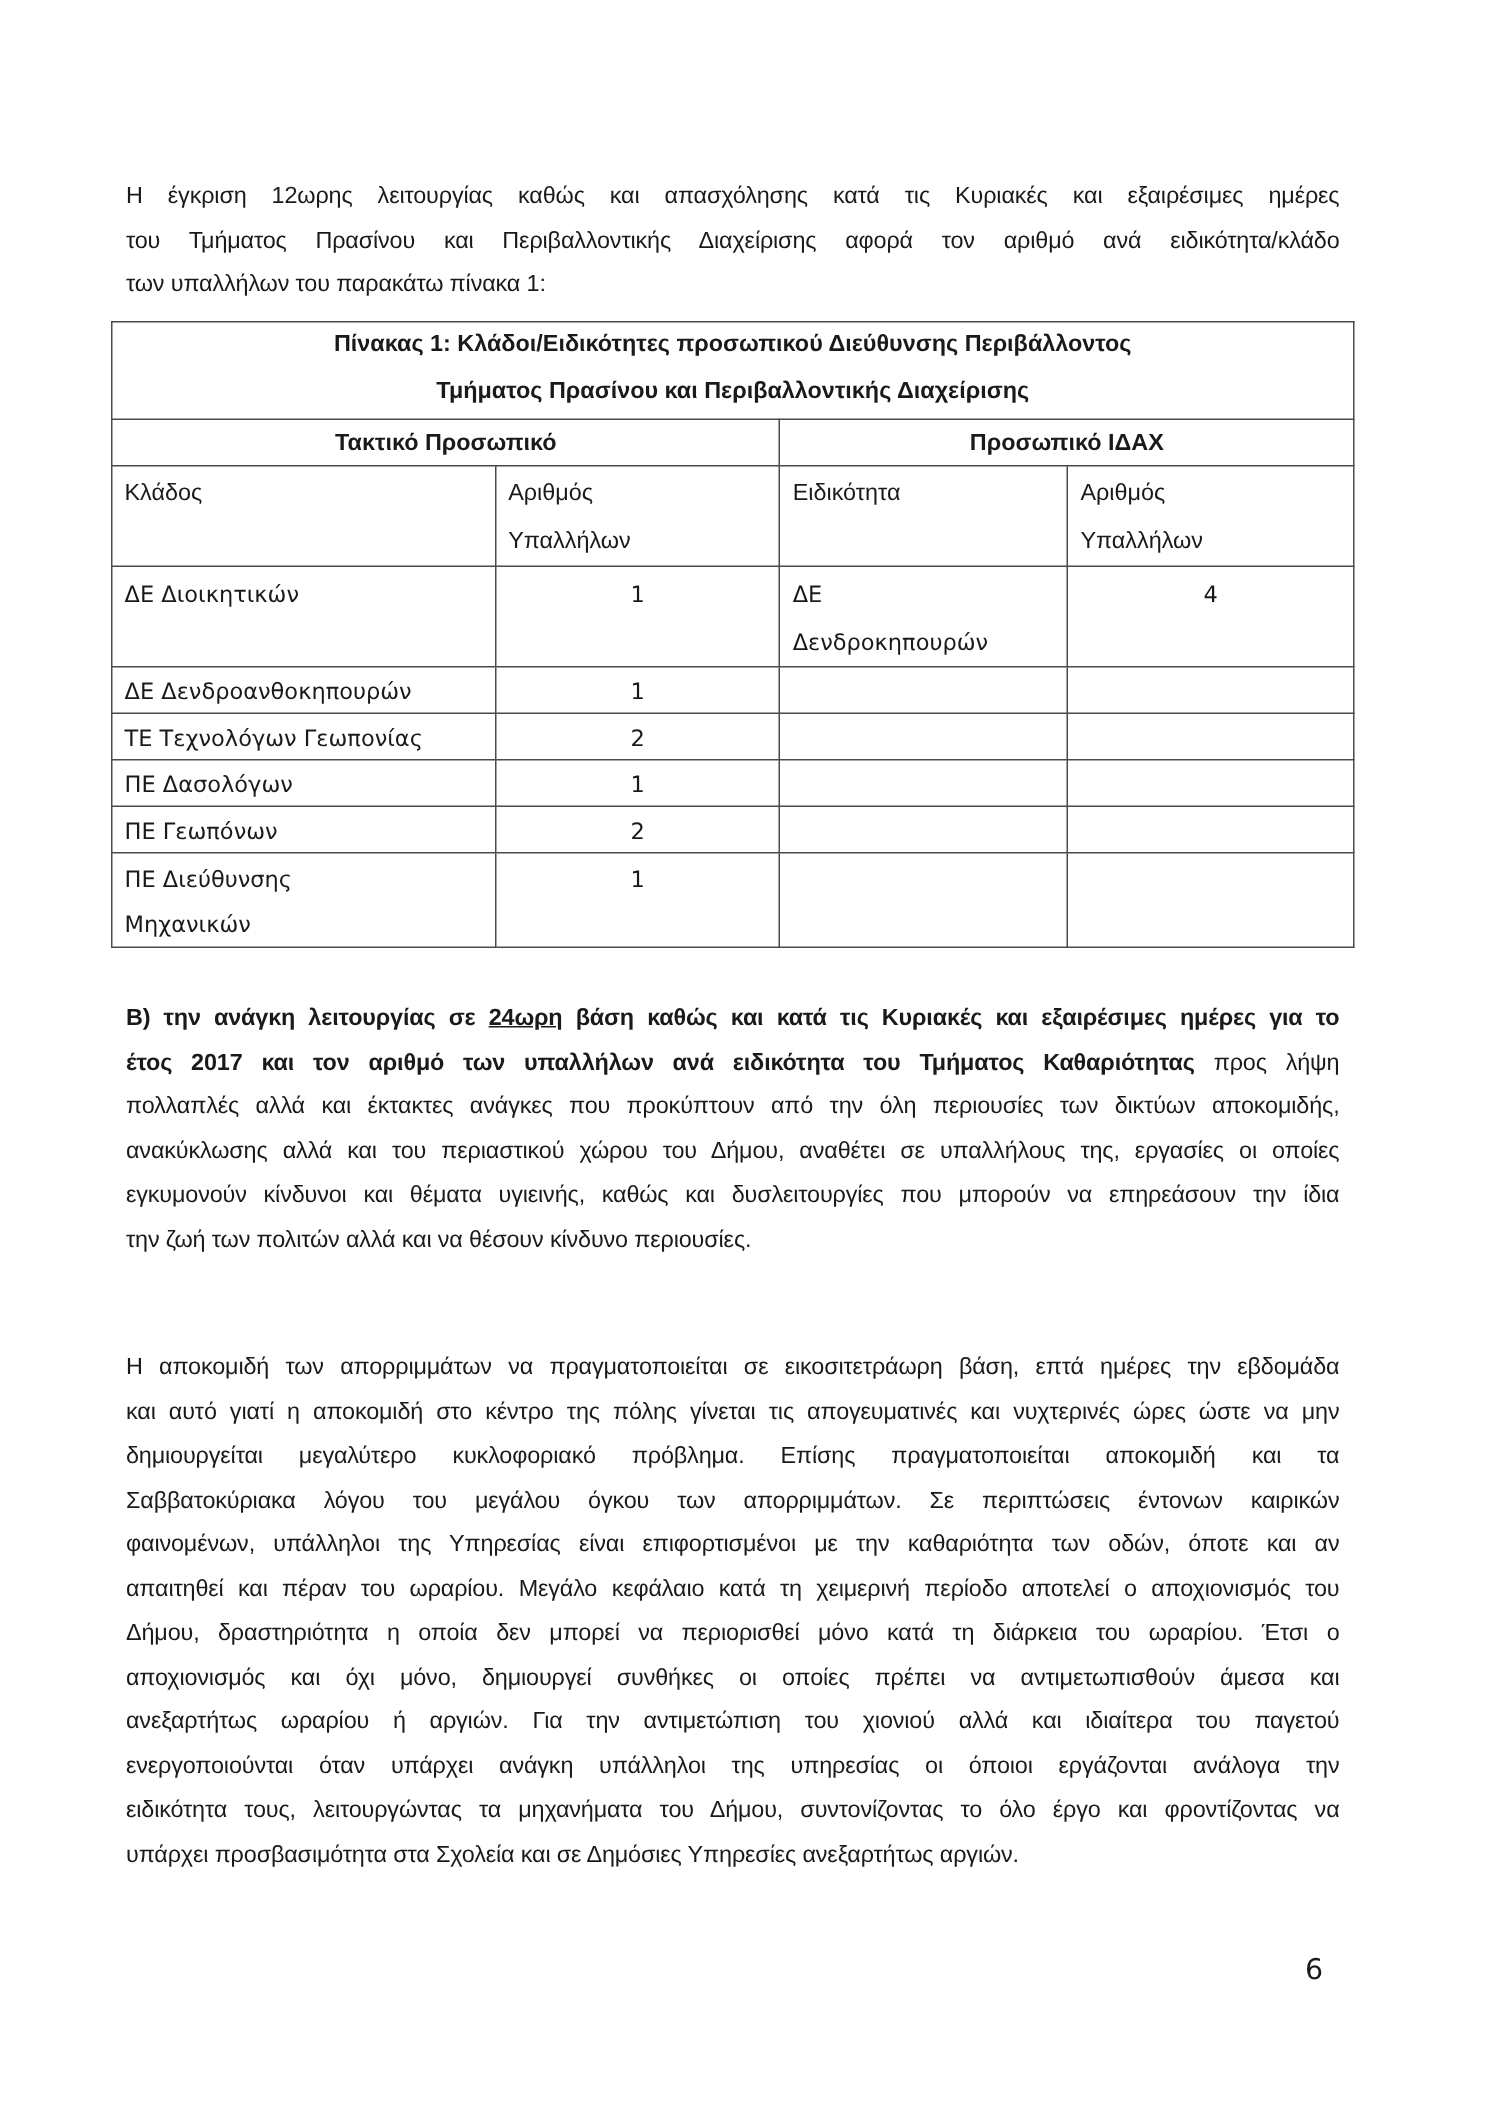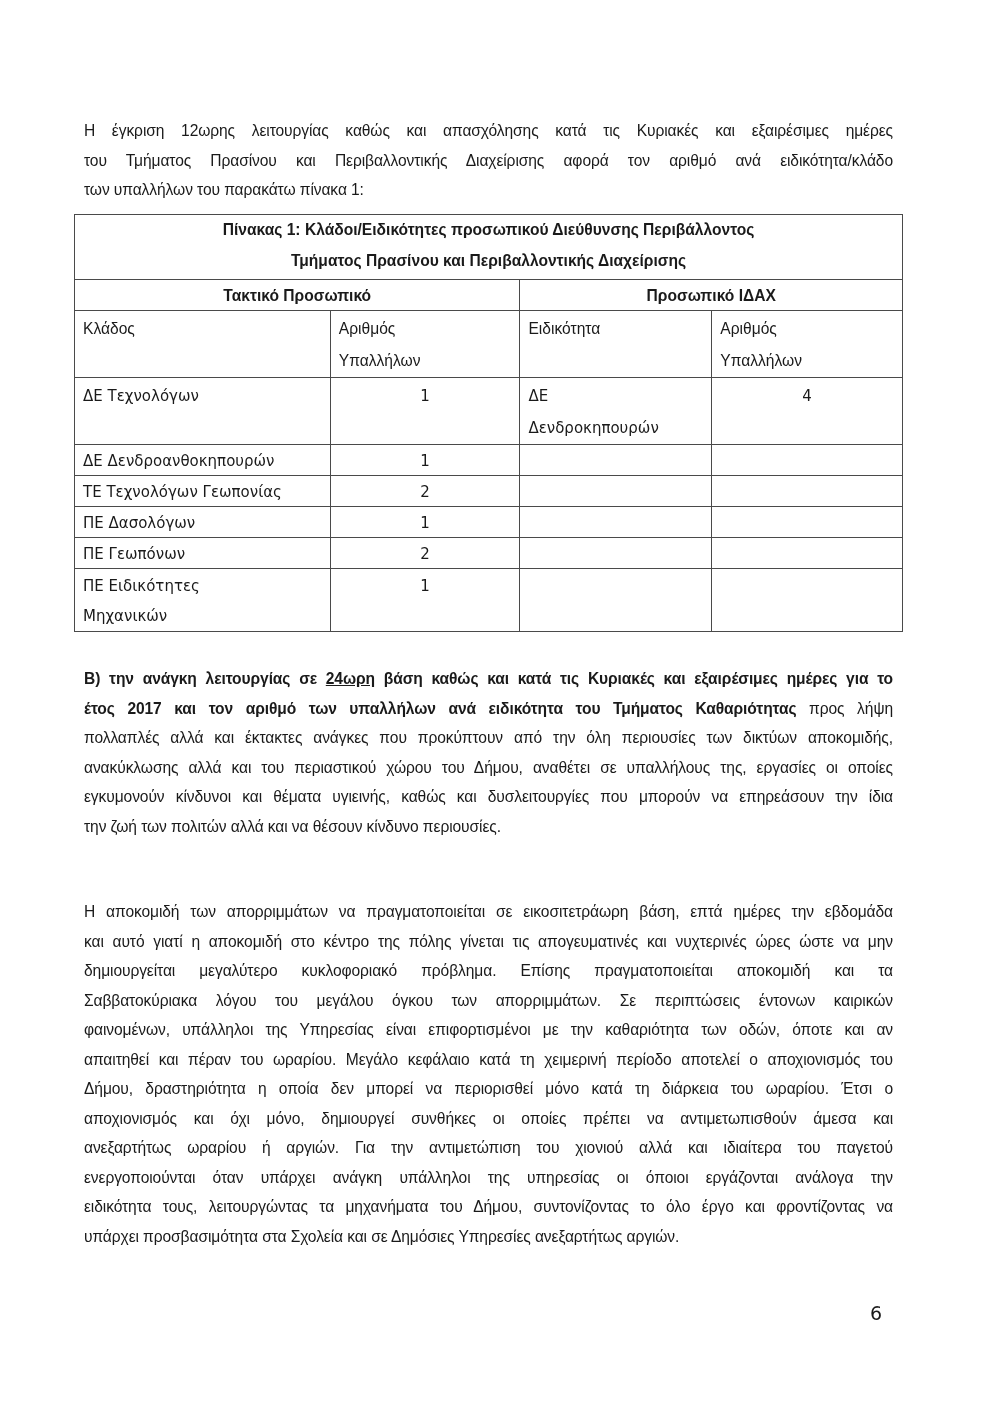--- a/index.html
+++ b/index.html
@@ -71,21 +71,21 @@
       </td>
       <td class="hdr"><span>Ειδικότητα</span></td>
       <td class="hdr">
         <div>Αριθμός</div>
         <div>Υπαλλήλων</div>
       </td>
     </tr>
 
     <tr>
       <td class="cell-text" style="height:60px">
-            <div>ΔΕ Τεχνολόγων</div>
+            <div>ΔΕ Διοικητικών</div>
           </td>
       <td class="num">1</td>
       <td class="cell-text">
         <div>ΔΕ</div>
         <div>Δενδροκηπουρών</div>
       </td>
       <td class="num">4</td>
     </tr>
     <tr>
       <td class="cell-text" style="height:28px;line-height:28px">ΔΕ Δενδροανθοκηπουρών</td>
@@ -106,21 +106,21 @@
       <td class="num"></td>
     </tr>
     <tr>
       <td class="cell-text" style="height:28px;line-height:28px">ΠΕ Γεωπόνων</td>
       <td class="num" style="line-height:28px">2</td>
       <td class="cell-text"></td>
       <td class="num"></td>
     </tr>
     <tr>
       <td class="cell-text" style="height:58px;line-height:30px">
-        <div>ΠΕ Ειδικότητες</div>
+        <div>ΠΕ Διεύθυνσης</div>
         <div>Μηχανικών</div>
       </td>
       <td class="num" style="line-height:30px">1</td>
       <td class="cell-text"></td>
       <td class="num"></td>
     </tr>
   </tbody>
     </table>
 
   <div class="para" style="top:664px;">

